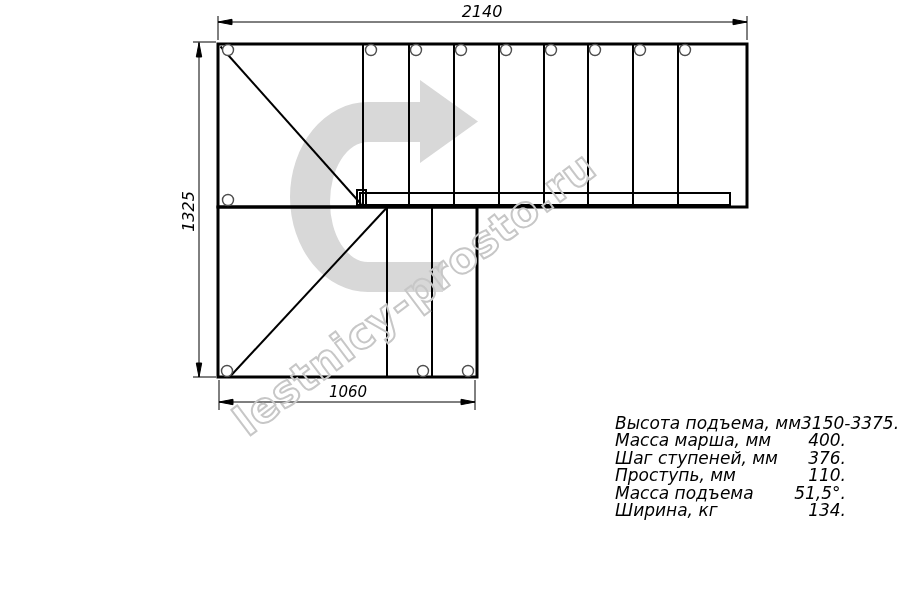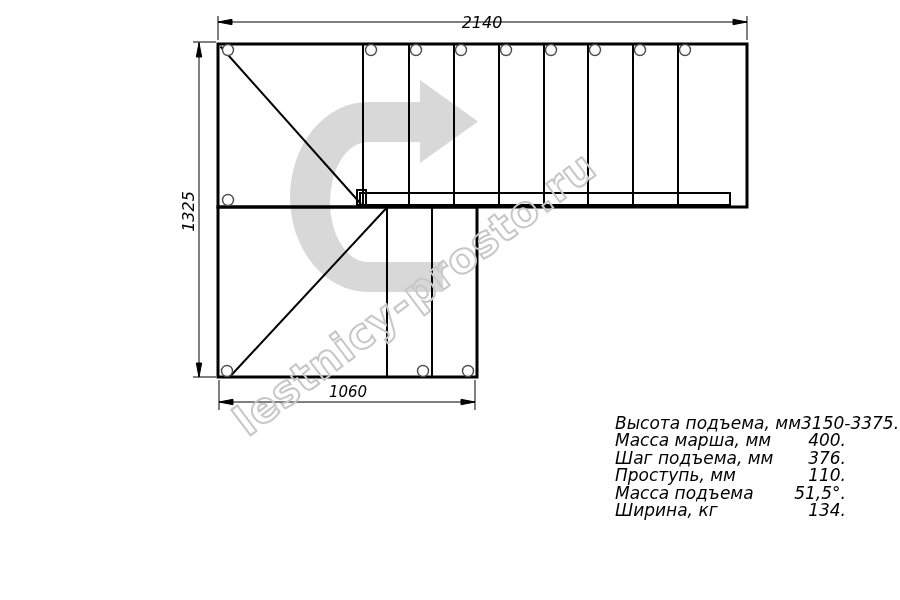--- a/index.html
+++ b/index.html
@@ -22,21 +22,21 @@
   }
   
   .dim-label {
     position: absolute;
     font-style: italic;
     font-size: 16px;
     color: #000;
     white-space: nowrap;
     text-align: center;
   }
-  .dim-top    { left: 450px; top: 2px;  width: 64px; margin-top: 11px; }
+  .dim-top    { left: 450px; top: 2px;  width: 64px; }
   .dim-bottom { left: 316px; top: 383px; width: 64px; font-size: 15px; }
   .dim-left   {
     left: 164px; top: 202px; width: 48px;
     transform: rotate(-90deg);
     transform-origin: center center;
   }
   
   .watermark {
     position: absolute;
     left: 255px;
@@ -159,21 +159,21 @@
   <div class="specs">
     <div class="spec-row">
       <span class="spec-label">Высота подъема, мм</span>
       <span class="spec-value">3150-3375.</span>
     </div>
     <div class="spec-row">
       <span class="spec-label">Масса марша, мм</span>
       <span class="spec-value">400.</span>
     </div>
     <div class="spec-row">
-      <span class="spec-label">Шаг подъема, мм</span>
+      <span class="spec-label">Шаг ступеней, мм</span>
       <span class="spec-value">376.</span>
     </div>
     <div class="spec-row">
       <span class="spec-label">Проступь, мм</span>
       <span class="spec-value">110.</span>
     </div>
     <div class="spec-row">
       <span class="spec-label">Масса подъема</span>
       <span class="spec-value">51,5°.</span>
     </div>

